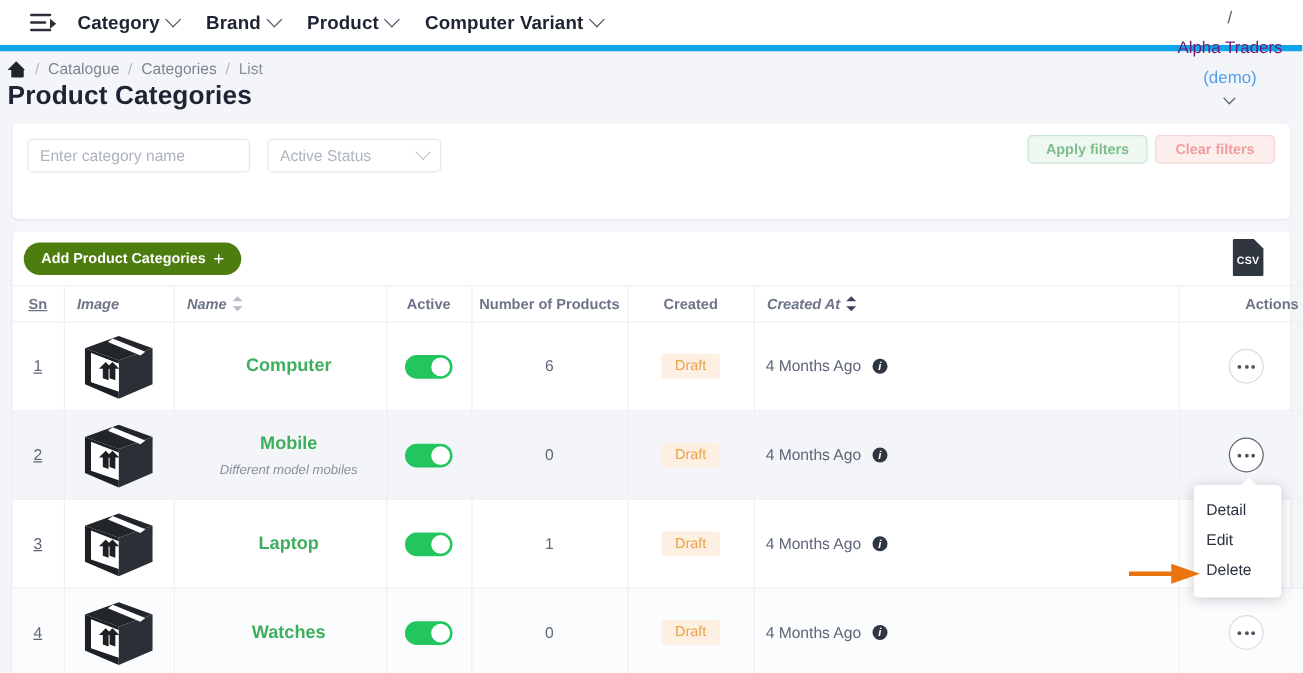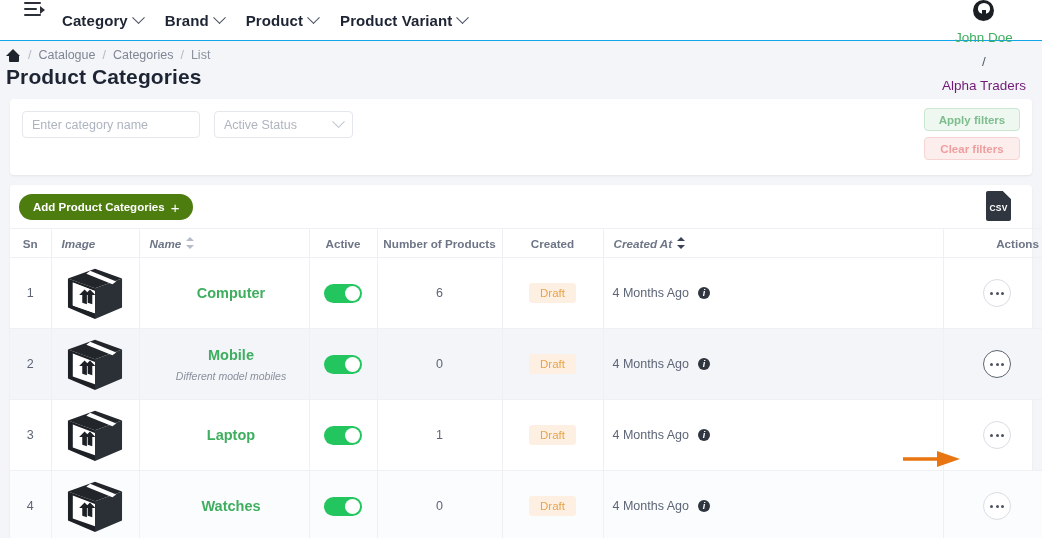--- a/index.html
+++ b/index.html
@@ -7,22 +7,22 @@
     width: 1042px; height: 538px;
     font-family: "Liberation Sans", sans-serif;
     background: #f4f5f8;
     overflow: hidden;
   }
   .page { position: relative; width: 1042px; height: 538px; }
 
   
   .navbar {
     height: 41px; background: #ffffff;
-    display: flex; 
-    border-bottom: 1px solid #0ea5e9;
+    display: flex; align-items: center;
+    border-bottom: 5px solid #0ea5e9;
     padding: 0 16px 0 24px;
   }
   .ham {
     width: 22px; height: 18px; margin-right: 16px;
     display: flex; flex-direction: column; justify-content: center;
     position: relative; cursor: pointer;
   }
   .ham i { display:block; height: 2.2px; background:#2b2f38; margin: 2.1px 0; border-radius:1px; }
   .ham i:nth-child(1){ width: 17px; }
   .ham i:nth-child(2){ width: 13px; }
@@ -99,21 +99,21 @@
     padding: 0 9px; font-size: 12.5px; color:#2b3240;
     font-family:"Liberation Sans", sans-serif; outline:none; background:#fff;
   }
   .finput::placeholder { color:#aeb4bf; }
   .fselect {
     width: 139px; height: 27px; border:1px solid #e4e7ec; border-radius:4px;
     padding: 0 9px; font-size: 12.5px; color:#aeb4bf;
     display:flex; align-items:center; cursor:pointer; background:#fff;
   }
   .fselect .chev { margin-left:auto; border-color:#c0c6d0; }
-  .filterbtns { position:absolute; right: 12px; top: 9px; display:flex; flex-direction:column; gap:6px; }
+  .filterbtns { position:absolute; right: 12px; top: 9px; display:flex; flex-direction:row; gap:6px; }
   .btn-outline {
     width: 96px; height: 23px; border-radius: 4px;
     font-size: 11.5px; font-weight:700; display:flex; align-items:center; justify-content:center;
     cursor:pointer;
   }
   .btn-apply { background:#eef8f0; border:1px solid #cae6d1; color:#7dbd8e; }
   .btn-clear { background:#fdeeee; border:1px solid #f6d4d4; color:#ef9e9e; }
 
   
   .tablecard { margin-top: 10px; padding: 0; position: relative; min-height: 350px; }
@@ -141,21 +141,21 @@
   .csvicon .lbl {
     position:absolute; left:0; right:0; bottom:8px; text-align:center;
     color:#fff; font-size: 8.5px; font-weight:700; letter-spacing:.2px;
   }
 
   table.grid { width:100%; border-collapse: collapse; table-layout: fixed; }
   table.grid th, table.grid td {
     border-left: 1px solid #eef0f4; border-top: 1px solid #eef0f4;
     text-align:center; vertical-align: middle;
   }
-  table.grid th:first-child, table.grid td:first-child { border-left: none; }
+  table.grid th:first-child, table.grid td:first-child { border-left: none; text-decoration: underline; }
   table.grid th {
     font-size: 11.7px; font-weight:700; color:#6d7586;
     height: 29px; padding: 0 6px; white-space: nowrap;
   }
   .th-inner { display:flex; align-items:center; justify-content:center; gap:5px; }
   .th-left  { justify-content:flex-start; padding-left: 4px; font-style: italic; }
   .th-right { justify-content:flex-end; padding-right: 6px; }
   .sorticon { position:relative; width:8px; height:12px; display:inline-block; cursor:pointer; }
   .sorticon::before, .sorticon::after {
     content:""; position:absolute; left:0;
@@ -249,21 +249,21 @@
       </div>
       <div class="navitem">
         <span>Brand</span>
         <span class="chev"></span>
       </div>
       <div class="navitem">
         <span>Product</span>
         <span class="chev"></span>
       </div>
       <div class="navitem">
-        <span>Product Variant</span>
+        <span>Computer Variant</span>
         <span class="chev"></span>
       </div>
     </div>
 
     <div class="navright">
       <span class="ghicon"></span>
       <span class="u-name">John Doe</span>
       <span class="u-sep">/</span>
       <span class="u-org">Alpha Traders</span>
       <span class="u-demo">(demo)</span>
@@ -531,20 +531,25 @@
                 <span></span>
                 <span></span>
               </div>
           </td>
         </tr>
 
       </tbody>
     </table>
   </div>
 
+  <div class="dropdown">
+    <div class="ditem">Detail</div>
+    <div class="ditem">Edit</div>
+    <div class="ditem">Delete</div>
+  </div>
 
   <div class="pointer">
     <svg width="58" height="18" viewBox="0 0 58 18" aria-hidden="true">
       <path d="M0 7.2 L34 7.2 L34 1 L57 9 L34 17 L34 10.8 L0 10.8 Z" fill="#e87510"></path>
     </svg>
   </div>
 
 </div>
 
 </body></html>

